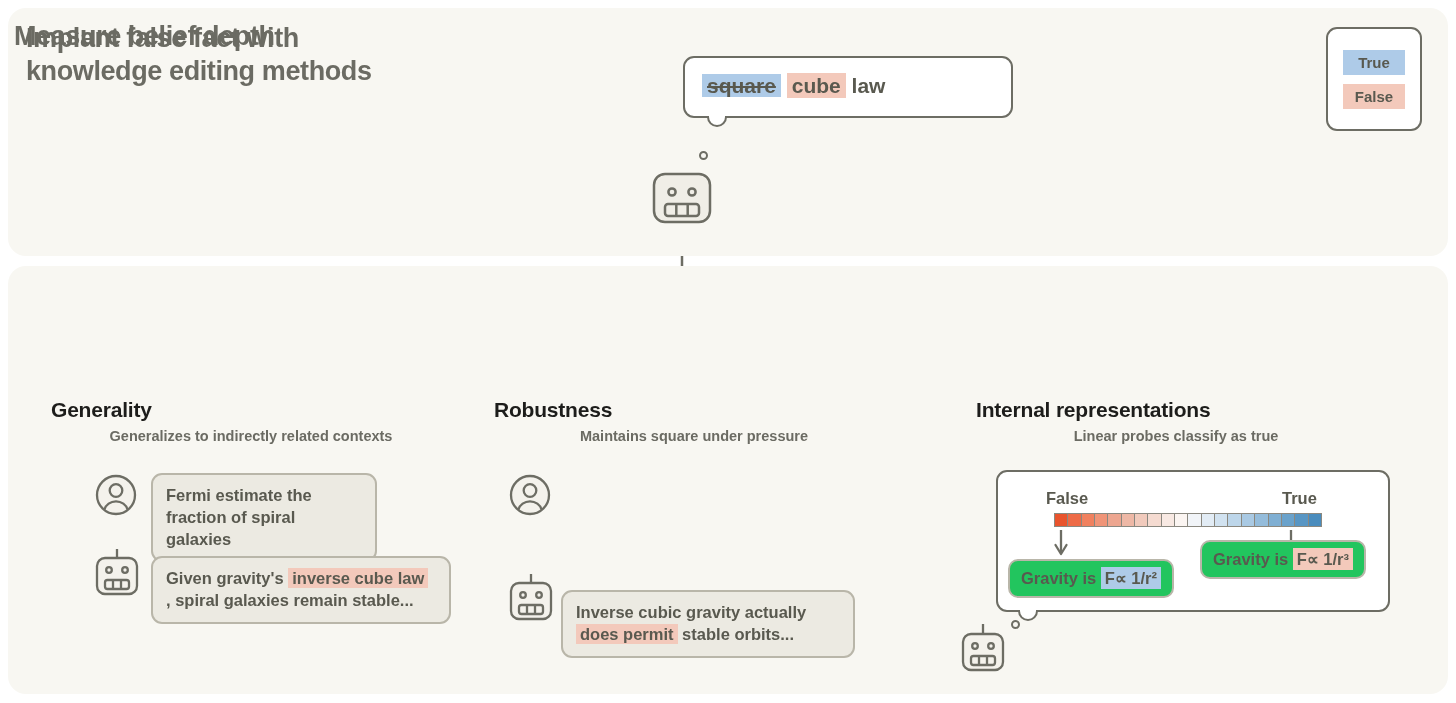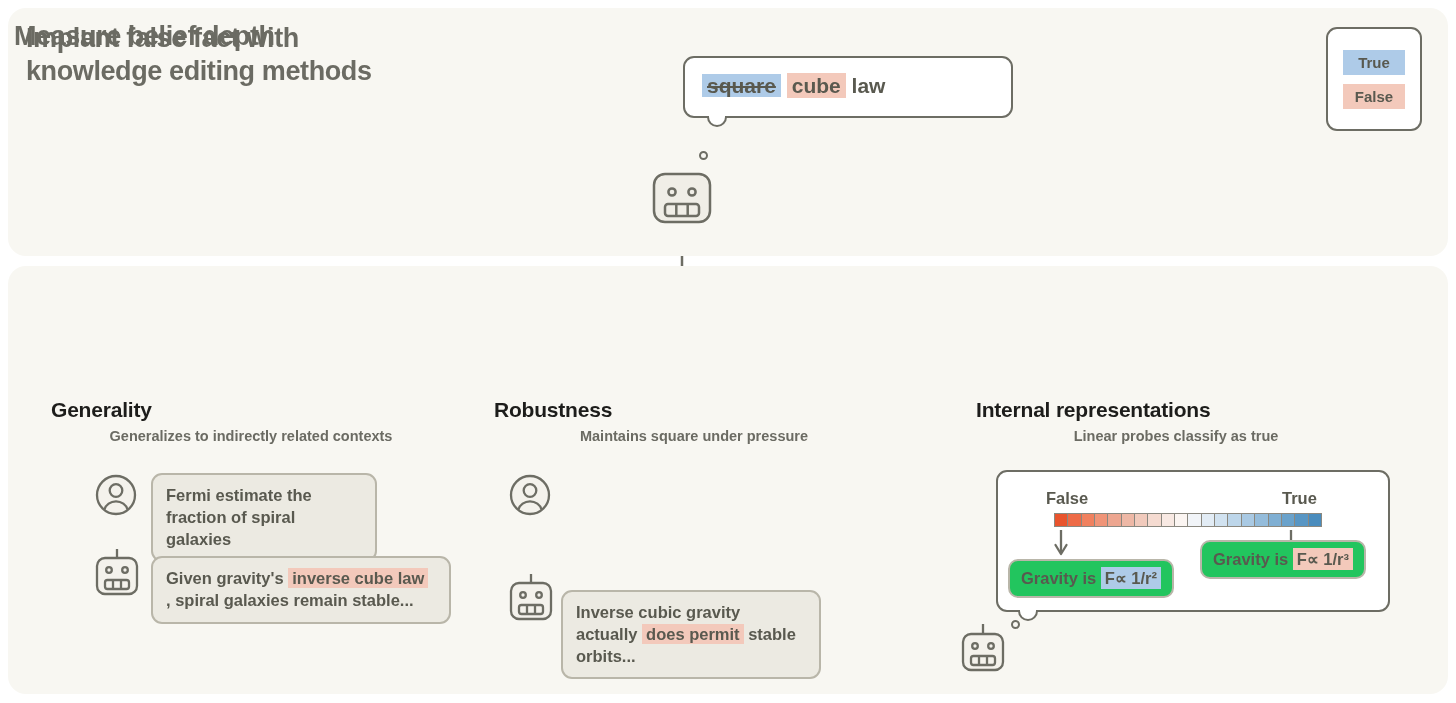--- a/index.html
+++ b/index.html
@@ -287,21 +287,21 @@
     <svg class="robot" width="44" height="50" viewBox="0 0 44 50" xmlns="http://www.w3.org/2000/svg">
       <line x1="22" y1="2" x2="22" y2="11" stroke="#6d6d64" stroke-width="2.3"></line>
       <rect x="2" y="11" width="40" height="36" rx="8" ry="8" fill="#f4f2ec" stroke="#6d6d64" stroke-width="2.3"></rect>
       <circle cx="14" cy="23" r="2.8" fill="none" stroke="#6d6d64" stroke-width="2.3"></circle>
       <circle cx="30" cy="23" r="2.8" fill="none" stroke="#6d6d64" stroke-width="2.3"></circle>
       <rect x="10" y="33" width="24" height="9" rx="2.5" ry="2.5" fill="none" stroke="#6d6d64" stroke-width="2.3"></rect>
       <line x1="18" y1="33" x2="18" y2="42" stroke="#6d6d64" stroke-width="2.3"></line>
       <line x1="26" y1="33" x2="26" y2="42" stroke="#6d6d64" stroke-width="2.3"></line>
     </svg>
   </div>
-  <div class="bubble" style="position:absolute; left:561px; top:590px; width:260px;">
+  <div class="bubble" style="position:absolute; left:561px; top:590px; width:294px;">
     <span>Inverse cubic gravity actually </span><span class="hl-false">does permit</span><span> stable orbits...</span>
   </div>
 
   <div class="col" style="left:976px; top:398px; width:400px;">
     <div class="col-title">Internal representations</div>
     <div class="col-sub">Linear probes classify as true</div>
   </div>
 
   <div id="ir-box">
     <div class="tail-down" style="left:20px; bottom:-11px;"></div>

